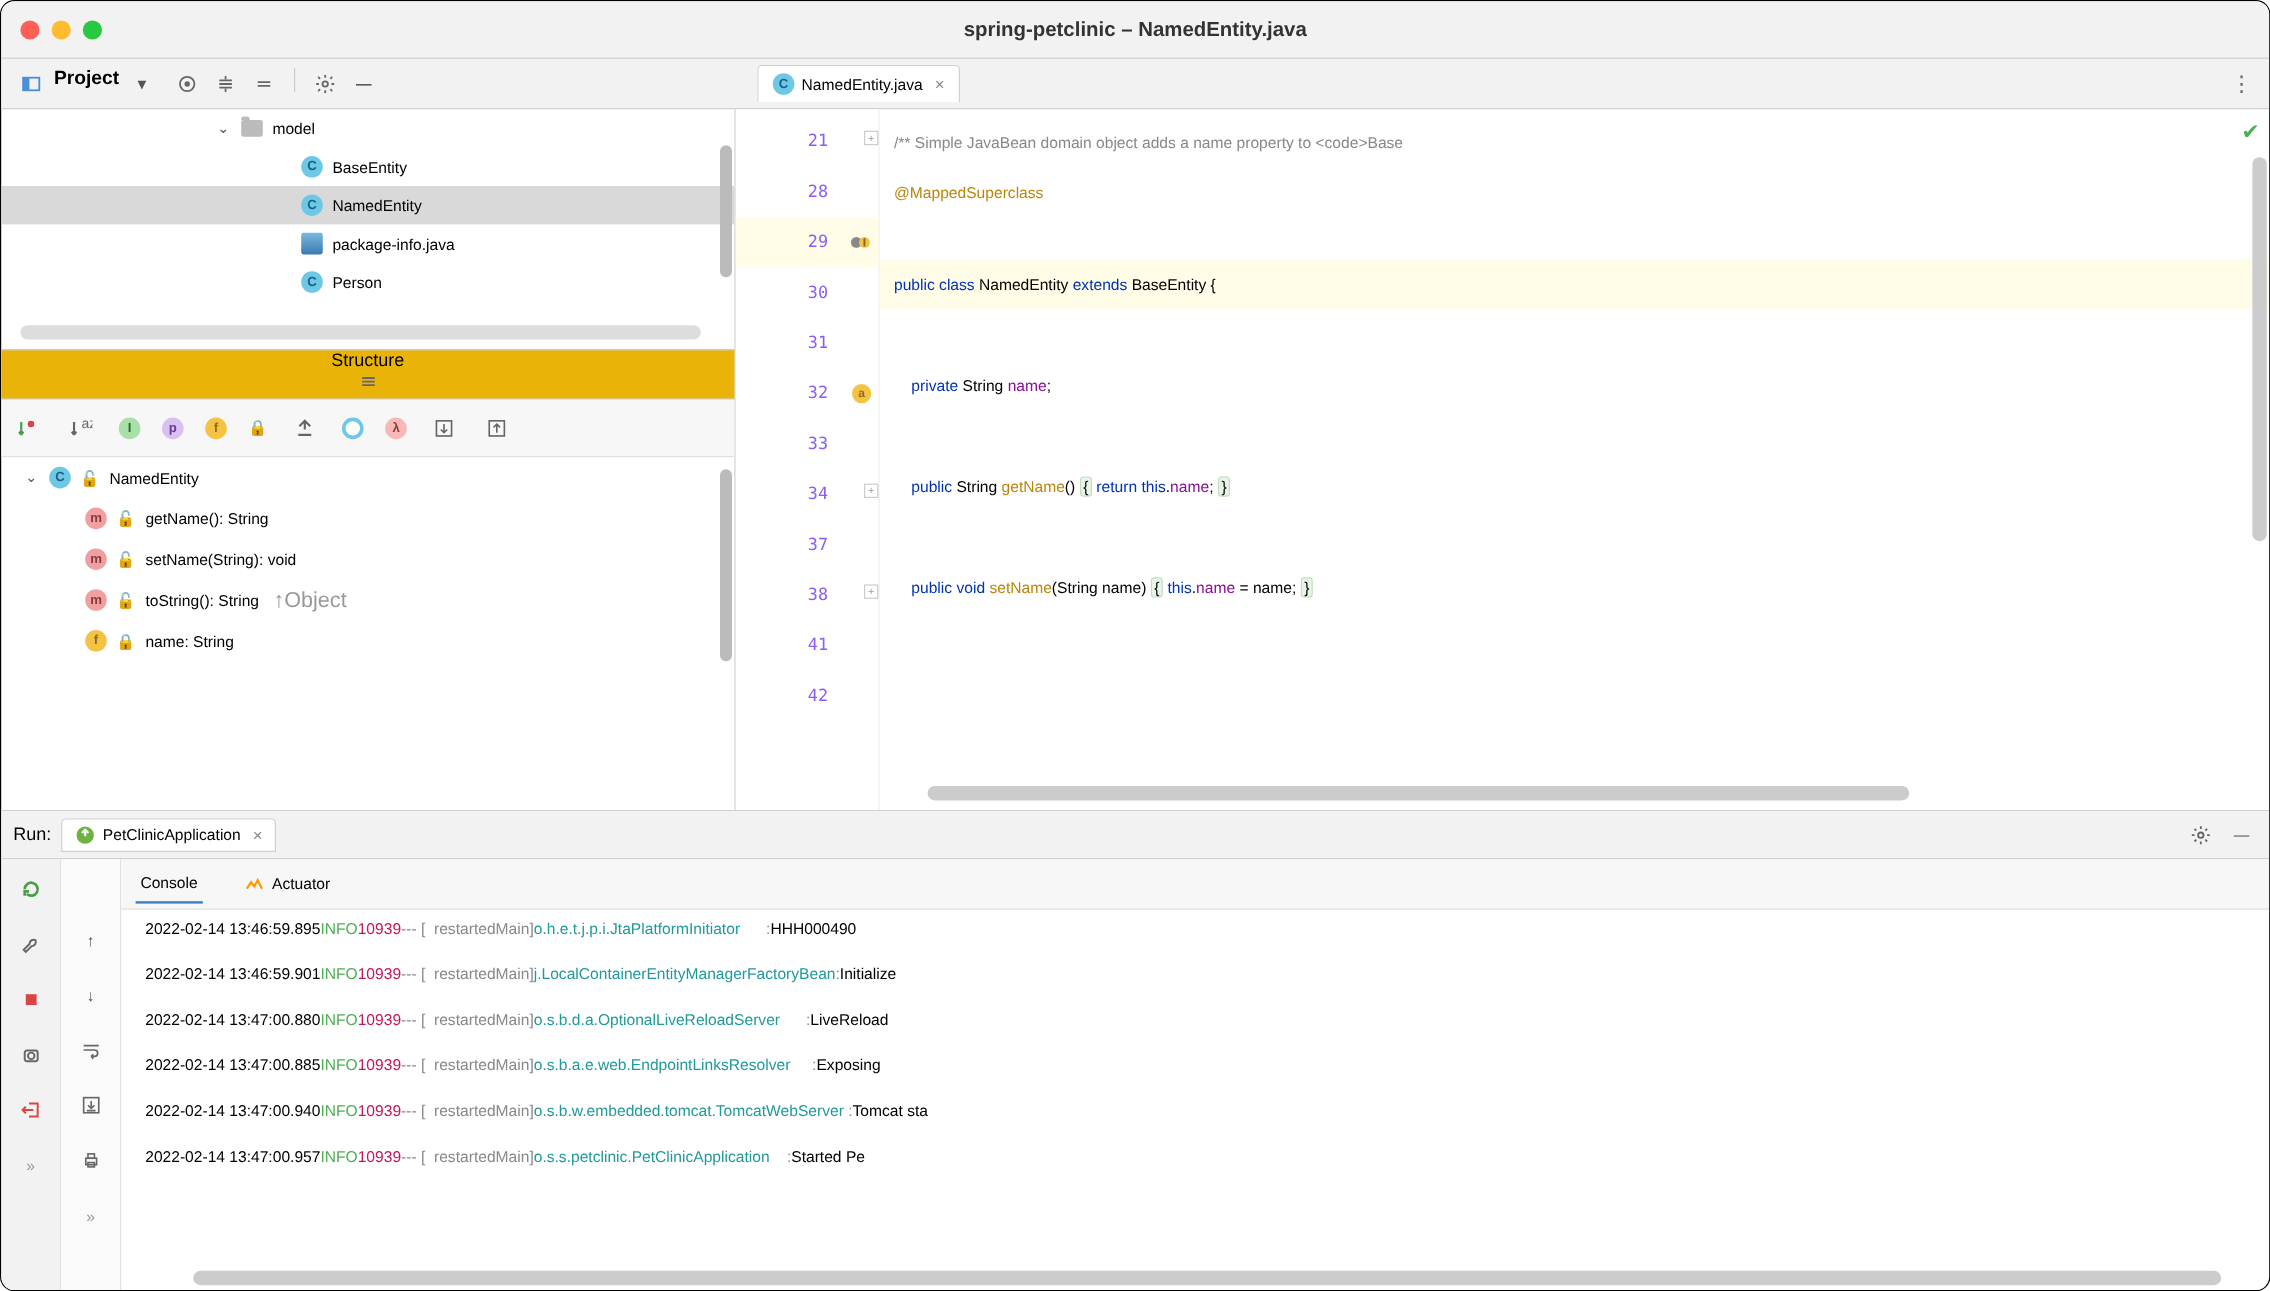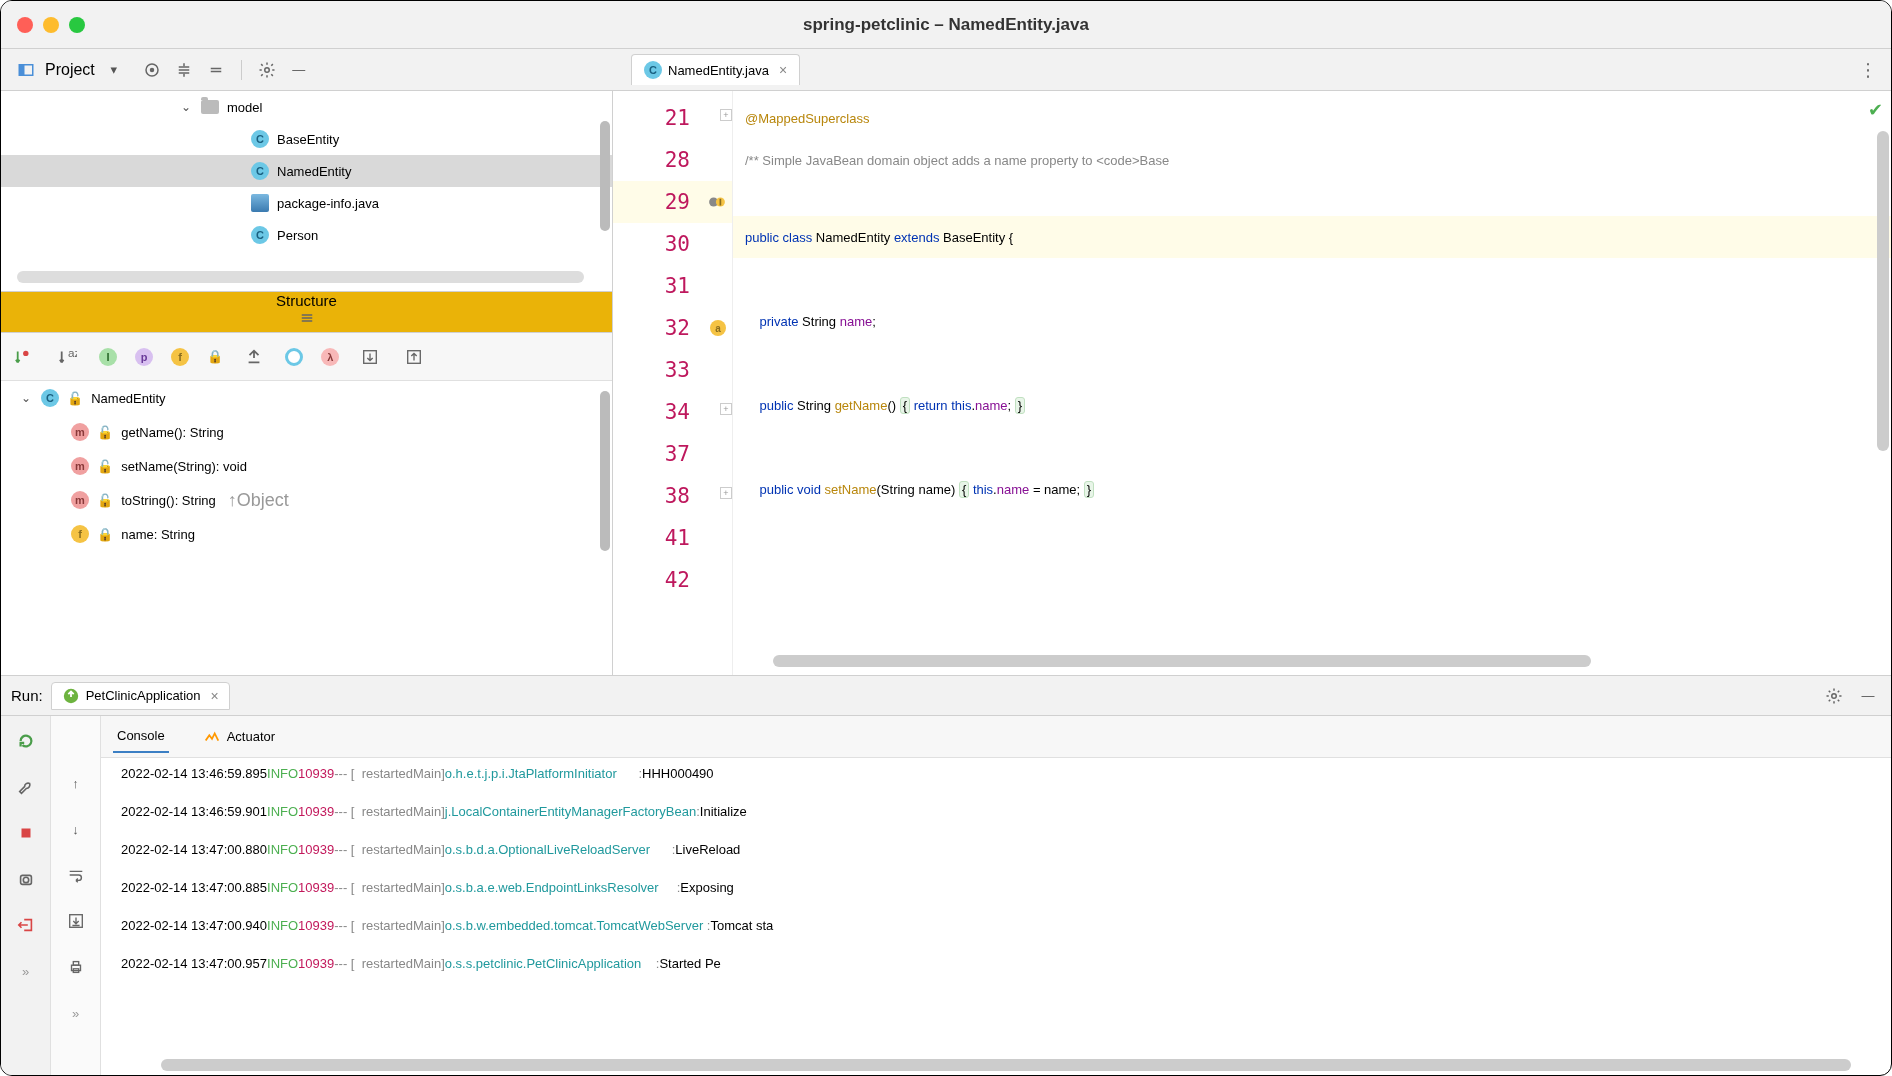--- a/index.html
+++ b/index.html
@@ -4,21 +4,21 @@
 <style>
 * { margin:0; padding:0; box-sizing:border-box; font-family:-apple-system,BlinkMacSystemFont,"Segoe UI",sans-serif; font-size:13px; }
 body { background:#fff; width:1892px; height:1076px; overflow:hidden; }
 .window { width:1892px; height:1076px; display:flex; flex-direction:column; border:1px solid #000; border-radius:12px; overflow:hidden; background:#fff; }
 .titlebar { height:48px; background:#f2f2f2; border-bottom:1px solid #d0d0d0; display:flex; align-items:center; padding:0 16px; position:relative; }
 .traffic { display:flex; gap:10px; }
 .dot { width:16px; height:16px; border-radius:50%; }
 .dot.r{background:#ff5f57}.dot.y{background:#febc2e}.dot.g{background:#28c840}
 .title { position:absolute; left:50%; transform:translateX(-50%); font-weight:600; font-size:17px; color:#333; }
 .topbar { height:42px; background:#f2f2f2; border-bottom:1px solid #d0d0d0; display:flex; align-items:center; padding:0 12px; }
-.sidetool { width:600px; display:flex; align-items:center; gap:6px; }
+.sidetool { width:600px; display:flex; align-items:flex-start; gap:6px;font-weight:bold; }
 .filetab { display:flex; align-items:center; gap:6px; padding:6px 12px; background:#fff; border:1px solid #d0d0d0; border-bottom:none; border-radius:4px 4px 0 0; margin-left:18px; }
 .ico { width:18px; height:18px; border-radius:50%; display:inline-flex; align-items:center; justify-content:center; font-size:11px; font-weight:700; color:#fff; }
 .ico.c{background:#6cc8e6;color:#1a6080}.ico.f{background:#f5c344;color:#8a6d1f}.ico.m{background:#f0a0a0;color:#8a3a3a}.ico.a{background:#f5c344;color:#8a6d1f}
 .ico.i{background:#a8e0a8;color:#2a6a2a}.ico.p{background:#d8c0f0;color:#6a3a9a}.ico.lam{background:#f8b8b8;color:#8a3a3a}.ico.o{background:#6cc8e6;color:#fff;border:3px solid #6cc8e6;background:#fff}
 .closex { color:#888; cursor:pointer; font-size:14px; margin-left:4px; }
 .dots3 { margin-left:auto; color:#666; font-size:18px; letter-spacing:2px; }
 .main { flex:1; display:flex; overflow:hidden; }
 .left { width:612px; display:flex; flex-direction:column; border-right:1px solid #d0d0d0; }
 .tbtn { width:26px; height:26px; display:inline-flex; align-items:center; justify-content:center; color:#555; cursor:pointer; }
 .tree { flex:0 0 200px; overflow:auto; position:relative; font-size:16px; }
@@ -34,21 +34,21 @@
 .structtools { height:48px; background:#f7f7f7; border-bottom:1px solid #e0e0e0; display:flex; align-items:center; padding:0 10px; gap:18px; }
 .structtree { flex:1; overflow:auto; position:relative; font-size:16px; }
 .st-row { display:flex; align-items:center; height:34px; padding-left:20px; gap:8px; }
 .st-row.child { padding-left:70px; }
 .lock { color:#e0903a; font-size:13px; }
 .up { color:#999; font-size:18px; margin-left:4px; }
 .editor { flex:1; display:flex; position:relative; overflow:hidden; }
 .gutter { width:120px; background:#fff; border-right:1px solid #eee; padding-top:6px; }
 .gline { height:42px; display:flex; align-items:center; justify-content:flex-end; padding-right:42px; position:relative; }
 .gline.hl { background:#fffce8; }
-.ln { color:#be185d; font-family:"Menlo","Consolas",monospace; font-size:21px; }
+.ln { color:#8b5cf6; font-family:"Menlo","Consolas",monospace; font-size:14px; }
 .gut-ico { position:absolute; right:6px; display:flex; gap:2px; }
 .fold { position:absolute; right:0; top:12px; width:12px; height:12px; border:1px solid #ccc; font-size:9px; display:flex; align-items:center; justify-content:center; color:#999; }
 .code { flex:1; padding-top:6px; font-family:"Menlo","Consolas",monospace; font-size:18px; overflow:hidden; position:relative; }
 .cline { height:42px; display:flex; align-items:center; padding-left:12px; white-space:pre; }
 .cline.hl { background:#fffce8;margin-top:35px; }
 .c-cm{color:#888}.c-an{color:#b8860b}.c-kw{color:#0033b3}.c-ty{color:#000}.c-st{color:#067d17}.c-id{color:#871094}.c-fold{background:#e8f5e8;border:1px solid #c0e0c0;border-radius:3px;padding:0 2px}
 .check { position:absolute; top:8px; right:8px; color:#4caf50; font-size:18px; }
 .ed-vs { position:absolute; right:2px; top:40px; width:12px; height:320px; background:#ccc; border-radius:6px; }
 .ed-hs { position:absolute; bottom:8px; left:160px; right:300px; height:12px; background:#ccc; border-radius:6px; }
 .bottom { height:400px; border-top:1px solid #d0d0d0; display:flex; flex-direction:column; }
@@ -301,22 +301,22 @@
           </div>
           <div class="gline">
             <span class="ln">41</span>
           </div>
           <div class="gline">
             <span class="ln">42</span>
           </div>
         </div>
       <div class="code" id="code">
         <span class="check">✔</span>
-      <div class="cline"><span class="c-an">@MappedSuperclass</span></div>
-          <div class="cline"><span class="c-cm">/** Simple JavaBean domain object adds a name property to &lt;code&gt;Base</span></div>
+      <div class="cline"><span class="c-cm">/** Simple JavaBean domain object adds a name property to &lt;code&gt;Base</span></div>
+          <div class="cline"><span class="c-an">@MappedSuperclass</span></div>
           <div class="cline hl"><span class="c-kw">public class</span><span class=""> </span><span class="c-ty">NamedEntity </span><span class="c-kw">extends</span><span class=""> </span><span class="c-ty">BaseEntity</span><span class=""> {</span></div>
           <div class="cline"></div>
           <div class="cline"><span class="">    </span><span class="c-kw">private</span><span class=""> </span><span class="c-ty">String </span><span class="c-id">name</span><span class="">;</span></div>
           <div class="cline"></div>
           <div class="cline"><span class="">    </span><span class="c-kw">public</span><span class=""> </span><span class="c-ty">String </span><span class="c-an">getName</span><span class="">() </span><span class="c-fold">{</span><span class=""> </span><span class="c-kw">return</span><span class=""> </span><span class="c-kw">this</span><span class="">.</span><span class="c-id">name</span><span class="">; </span><span class="c-fold">}</span></div>
           <div class="cline"></div>
           <div class="cline"><span class="">    </span><span class="c-kw">public void </span><span class="c-an">setName</span><span class="">(String name) </span><span class="c-fold">{</span><span class=""> </span><span class="c-kw">this</span><span class="">.</span><span class="c-id">name</span><span class=""> = name; </span><span class="c-fold">}</span></div>
           <div class="cline"></div>
           <div class="cline"></div>
         </div>

